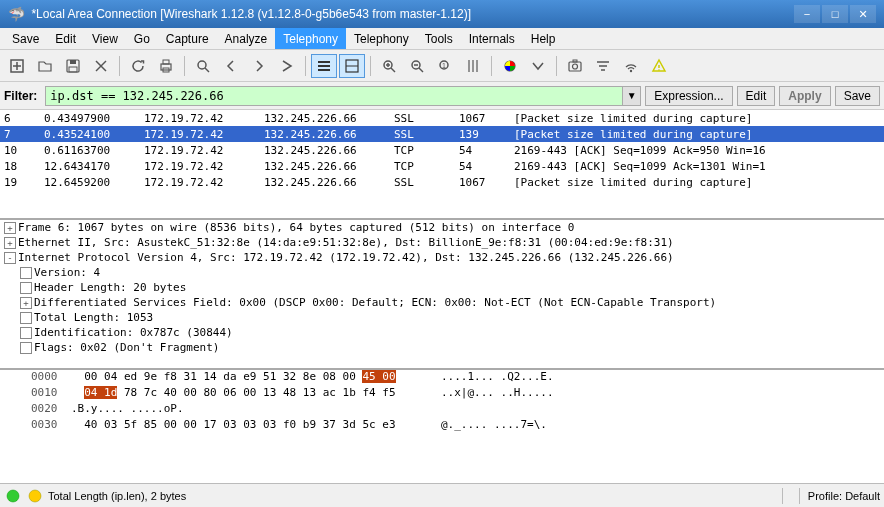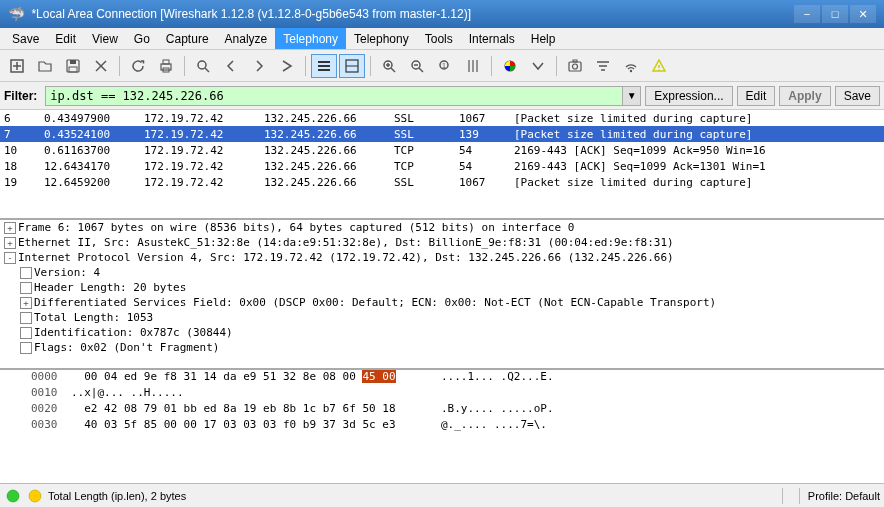--- a/index.html
+++ b/index.html
@@ -570,25 +570,25 @@
 
 <div id="hex-dump">
   <div id="hex-rows">
       <div class="hex-row">
     <span class="hex-offset">0000</span>
     <span class="hex-bytes">&nbsp;&nbsp;00 04 ed 9e f8 31 14 da  e9 51 32 8e 08 00 <span class="highlight">45 00</span></span>
     <span class="hex-ascii">....1...  .Q2...E.</span>
   </div>
       <div class="hex-row">
     <span class="hex-offset">0010</span>
+    <span class="hex-bytes">&nbsp;&nbsp;<span class="highlight">04 1d</span> 78 7c 40 00 80 06  00 13 48 13 ac 1b f4 f5</span>
     <span class="hex-ascii">..x|@...  ..H.....</span>
   </div>
       <div class="hex-row">
     <span class="hex-offset">0020</span>
-    <span class="hex-bytes">&nbsp;&nbsp;e2 42 08 79 01 bb ed 8a  19 eb 8b 1c b7 6f 50 18</span>
     <span class="hex-ascii">.B.y....  .....oP.</span>
   </div>
       <div class="hex-row">
     <span class="hex-offset">0030</span>
     <span class="hex-bytes">&nbsp;&nbsp;40 03 5f 85 00 00 17 03  03 03 f0 b9 37 3d 5c e3</span>
     <span class="hex-ascii">@._....  ....7=\.</span>
   </div>
     </div>
 </div>
 

